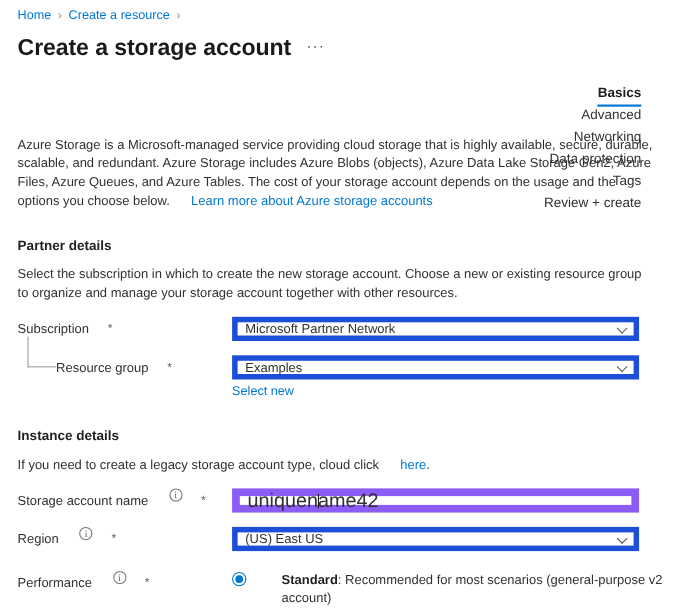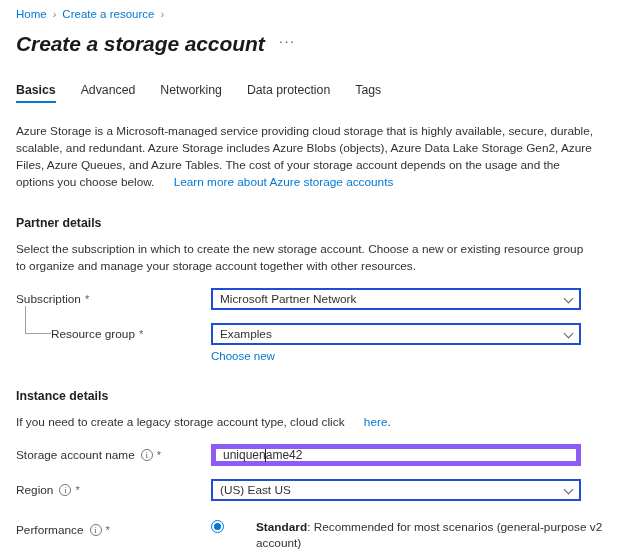--- a/index.html
+++ b/index.html
@@ -23,32 +23,32 @@
   .crumb-link { color: #0078d4; cursor: pointer; white-space: nowrap; }
   .crumb-sep {
     color: #8a8886; margin: 0 6px; font-size: 11px;
     display: inline-block;
   }
 
   
   .title-row { display: flex; align-items: center; margin-top: 10px; }
   .page-title {
     font-size: 21px; font-weight: 600; letter-spacing: -0.1px;
-    color: #1b1a19; line-height: 26px; font-style: italic;
+    color: #1b1a19; line-height: 26px;
   }
   .ellipsis-btn {
     margin-left: 14px; color: #605e5c; font-size: 14px;
     letter-spacing: 1px; cursor: pointer; line-height: 14px;
     padding-bottom: 6px;
   }
 
   
   .tabs {
     display: flex; align-items: flex-end;
-    margin-top: 20px; height: 26px;
+    margin-top: 20px; height: 26px; flex-direction: column;
   }
   .tab {
     font-size: 12.3px; color: #323130;
     margin-right: 25px; cursor: pointer;
     padding-bottom: 6px; position: relative; white-space: nowrap;
   }
   .tab.active { font-weight: 600; color: #201f1e; }
   .tab.active::after {
     content: ""; position: absolute; left: 0; right: 0; bottom: 0;
     height: 2px; background: #0078d4;
@@ -71,22 +71,23 @@
   }
 
   
   .form-row {
     display: flex; align-items: flex-start;
     margin-top: 13px; min-height: 22px;
   }
   .form-label {
     width: 195px; flex: 0 0 195px;
     font-size: 11.8px; color: #323130;
-    line-height: 22px; display: flex; align-items: center;
+    line-height: 22px; display: flex; 
     position: relative;
+    gap: 13px;
   }
   .form-label.indented { padding-left: 35px; }
   .req { color: #605e5c; margin-left: 4px; font-size: 11px; }
   .info-icon {
     display: inline-flex; align-items: center; justify-content: center;
     width: 12px; height: 12px; border: 1px solid #797775;
     border-radius: 50%; margin-left: 6px;
     font-size: 9px; line-height: 1; color: #605e5c;
     font-family: "Liberation Serif", serif; cursor: pointer;
     flex: 0 0 12px;
@@ -96,36 +97,36 @@
     position: absolute; left: 9px; top: -17px;
     width: 26px; height: 28px;
     border-left: 1px solid #a19f9d;
     border-bottom: 1px solid #a19f9d;
   }
 
   .field-col { flex: 1; max-width: 370px; }
 
   .select-box {
     position: relative; height: 22px;
-    border: 2px solid #1d4ed8; background: #fff;
+    border: 5px solid #1d4ed8; background: #fff;
     display: flex; align-items: center;
     padding: 0 24px 0 7px;
     font-size: 11.8px; color: #323130; cursor: pointer;
   }
   .chev {
     position: absolute; right: 7px; top: 50%;
     width: 7px; height: 7px; margin-top: -4px;
     border-right: 1px solid #605e5c;
     border-bottom: 1px solid #605e5c;
     transform: rotate(45deg);
   }
   .text-input {
-    height: 22px; border: 5px solid #8b5cf6; background: #fff;
+    height: 22px; border: 7px solid #8b5cf6; background: #fff;
     display: flex; align-items: center; padding: 0 7px;
-    font-size: 12px; color: #323130;
+    font-size: 18px; color: #323130;
     position: relative;
   }
   .caret {
     display: inline-block; width: 1px; height: 13px;
     background: #201f1e; margin: 0 -0.5px;
   }
   .sub-link {
     margin-top: 5px; font-size: 11.5px; color: #0078d4; cursor: pointer;
     display: inline-block;
   }
@@ -167,20 +168,21 @@
     <div class="page-title">Create a storage account</div>
     <div class="ellipsis-btn">···</div>
   </div>
 
   <div class="tabs">
     <div class="tab active">Basics</div>
     <div class="tab">Advanced</div>
     <div class="tab">Networking</div>
     <div class="tab">Data protection</div>
     <div class="tab">Tags</div>
+    <div class="tab">Review + create</div>
   </div>
 
   <div class="intro"><span>Azure Storage is a Microsoft-managed service providing cloud storage that is highly available, secure, durable, scalable, and redundant. Azure Storage includes Azure Blobs (objects), Azure Data Lake Storage Gen2, Azure Files, Azure Queues, and Azure Tables. The cost of your storage account depends on the usage and the options you choose below. </span><span class="link">Learn more about Azure storage accounts</span></div>
 
   <div class="section-head">Partner details</div>
   <div class="section-desc">Select the subscription in which to create the new storage account. Choose a new or existing resource group to organize and manage your storage account together with other resources.</div>
 
   <div class="form-row">
     <div class="form-label">
       <span>Subscription</span>
@@ -198,21 +200,21 @@
     <div class="form-label indented">
       <span class="tree-line"></span>
       <span>Resource group</span>
       <span class="req">*</span>
     </div>
     <div class="field-col">
       <div class="select-box">
         <span>Examples</span>
         <span class="chev"></span>
       </div>
-      <span class="sub-link">Choose new</span>
+      <span class="sub-link">Select new</span>
     </div>
   </div>
 
   <div class="section-head">Instance details</div>
   <div class="section-desc"><span>If you need to create a legacy storage account type, cloud click </span><span class="link">here</span><span>.</span></div>
 
   <div class="form-row">
     <div class="form-label">
       <span>Storage account name</span>
       <span class="info-icon">i</span>

